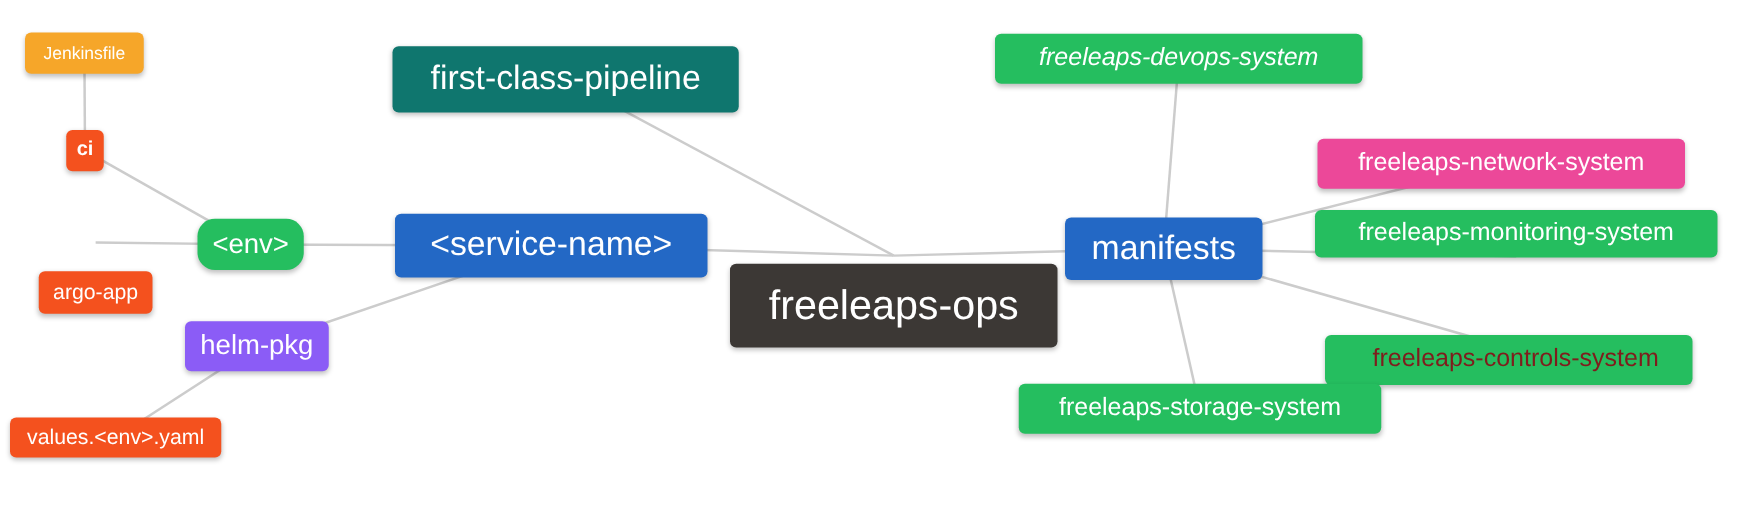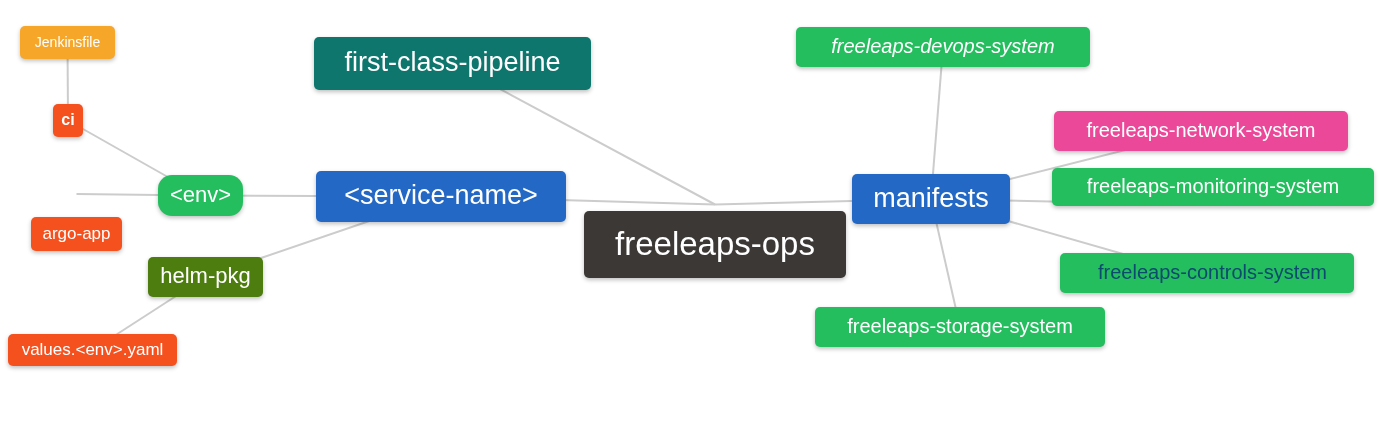--- a/index.html
+++ b/index.html
@@ -70,21 +70,21 @@
   </div>
   <div class="node" style="left: 53px; top: 104px; width: 30px; height: 33px; background: rgb(244, 81, 30); color: rgb(255, 255, 255); font-size: 16px; font-weight: 700;">
     <span class="node-label">ci</span>
   </div>
   <div class="node" style="left: 31px; top: 177px; width: 91px; height: 34px; background: rgb(244, 81, 30); color: rgb(255, 255, 255); font-size: 17px; font-weight: 400; margin-top: 40px;">
     <span class="node-label">argo-app</span>
   </div>
   <div class="node" style="left: 158px; top: 175px; width: 85px; height: 41px; background: rgb(37, 190, 95); color: rgb(255, 255, 255); font-size: 22px; font-weight: 400; border-radius: 14px;">
     <span class="node-label">&lt;env&gt;</span>
   </div>
-  <div class="node" style="left: 148px; top: 257px; width: 115px; height: 40px; background: #4d7c0f; color: rgb(255, 255, 255); font-size: 22px; font-weight: 400;">
+  <div class="node" style="left: 148px; top: 257px; width: 115px; height: 40px; background: #8b5cf6; color: rgb(255, 255, 255); font-size: 22px; font-weight: 400;">
     <span class="node-label">helm-pkg</span>
   </div>
   <div class="node" style="left: 8px; top: 334px; width: 169px; height: 32px; background: rgb(244, 81, 30); color: rgb(255, 255, 255); font-size: 17px; font-weight: 400;">
     <span class="node-label">values.&lt;env&gt;.yaml</span>
   </div>
   <div class="node" style="left: 314px; top: 37px; width: 277px; height: 53px; background: #0f766e; color: rgb(255, 255, 255); font-size: 27px; font-weight: 400;">
     <span class="node-label">first-class-pipeline</span>
   </div>
   <div class="node" style="left: 316px; top: 171px; width: 250px; height: 51px; background: rgb(35, 104, 197); color: rgb(255, 255, 255); font-size: 27px; font-weight: 400; text-align: right;">
     <span class="node-label">&lt;service-name&gt;</span>
@@ -97,20 +97,20 @@
   </div>
   <div class="node" style="left: 796px; top: 27px; width: 294px; height: 40px; background: rgb(37, 190, 95); color: rgb(255, 255, 255); font-size: 20px; font-weight: 400; font-style: italic;">
     <span class="node-label">freeleaps-devops-system</span>
   </div>
   <div class="node" style="left: 1054px; top: 111px; width: 294px; height: 40px; background: #ec4899; color: rgb(255, 255, 255); font-size: 20px; font-weight: 400;">
     <span class="node-label">freeleaps-network-system</span>
   </div>
   <div class="node" style="left: 1052px; top: 168px; width: 322px; height: 38px; background: rgb(37, 190, 95); color: rgb(255, 255, 255); font-size: 20px; font-weight: 400;">
     <span class="node-label">freeleaps-monitoring-system</span>
   </div>
-  <div class="node" style="left: 1060px; top: 253px; width: 294px; height: 40px; background: rgb(37, 190, 95); color: #0c4a6e; font-size: 20px; font-weight: 400; padding-left: 11px;">
+  <div class="node" style="left: 1060px; top: 268px; width: 294px; height: 40px; background: rgb(37, 190, 95); color: #7f1d1d; font-size: 20px; font-weight: 400; padding-left: 11px;">
     <span class="node-label">freeleaps-controls-system</span>
   </div>
   <div class="node" style="left: 815px; top: 307px; width: 290px; height: 40px; background: rgb(37, 190, 95); color: rgb(255, 255, 255); font-size: 20px; font-weight: 400;">
     <span class="node-label">freeleaps-storage-system</span>
   </div>
 
 </div>
 
 </body></html>

